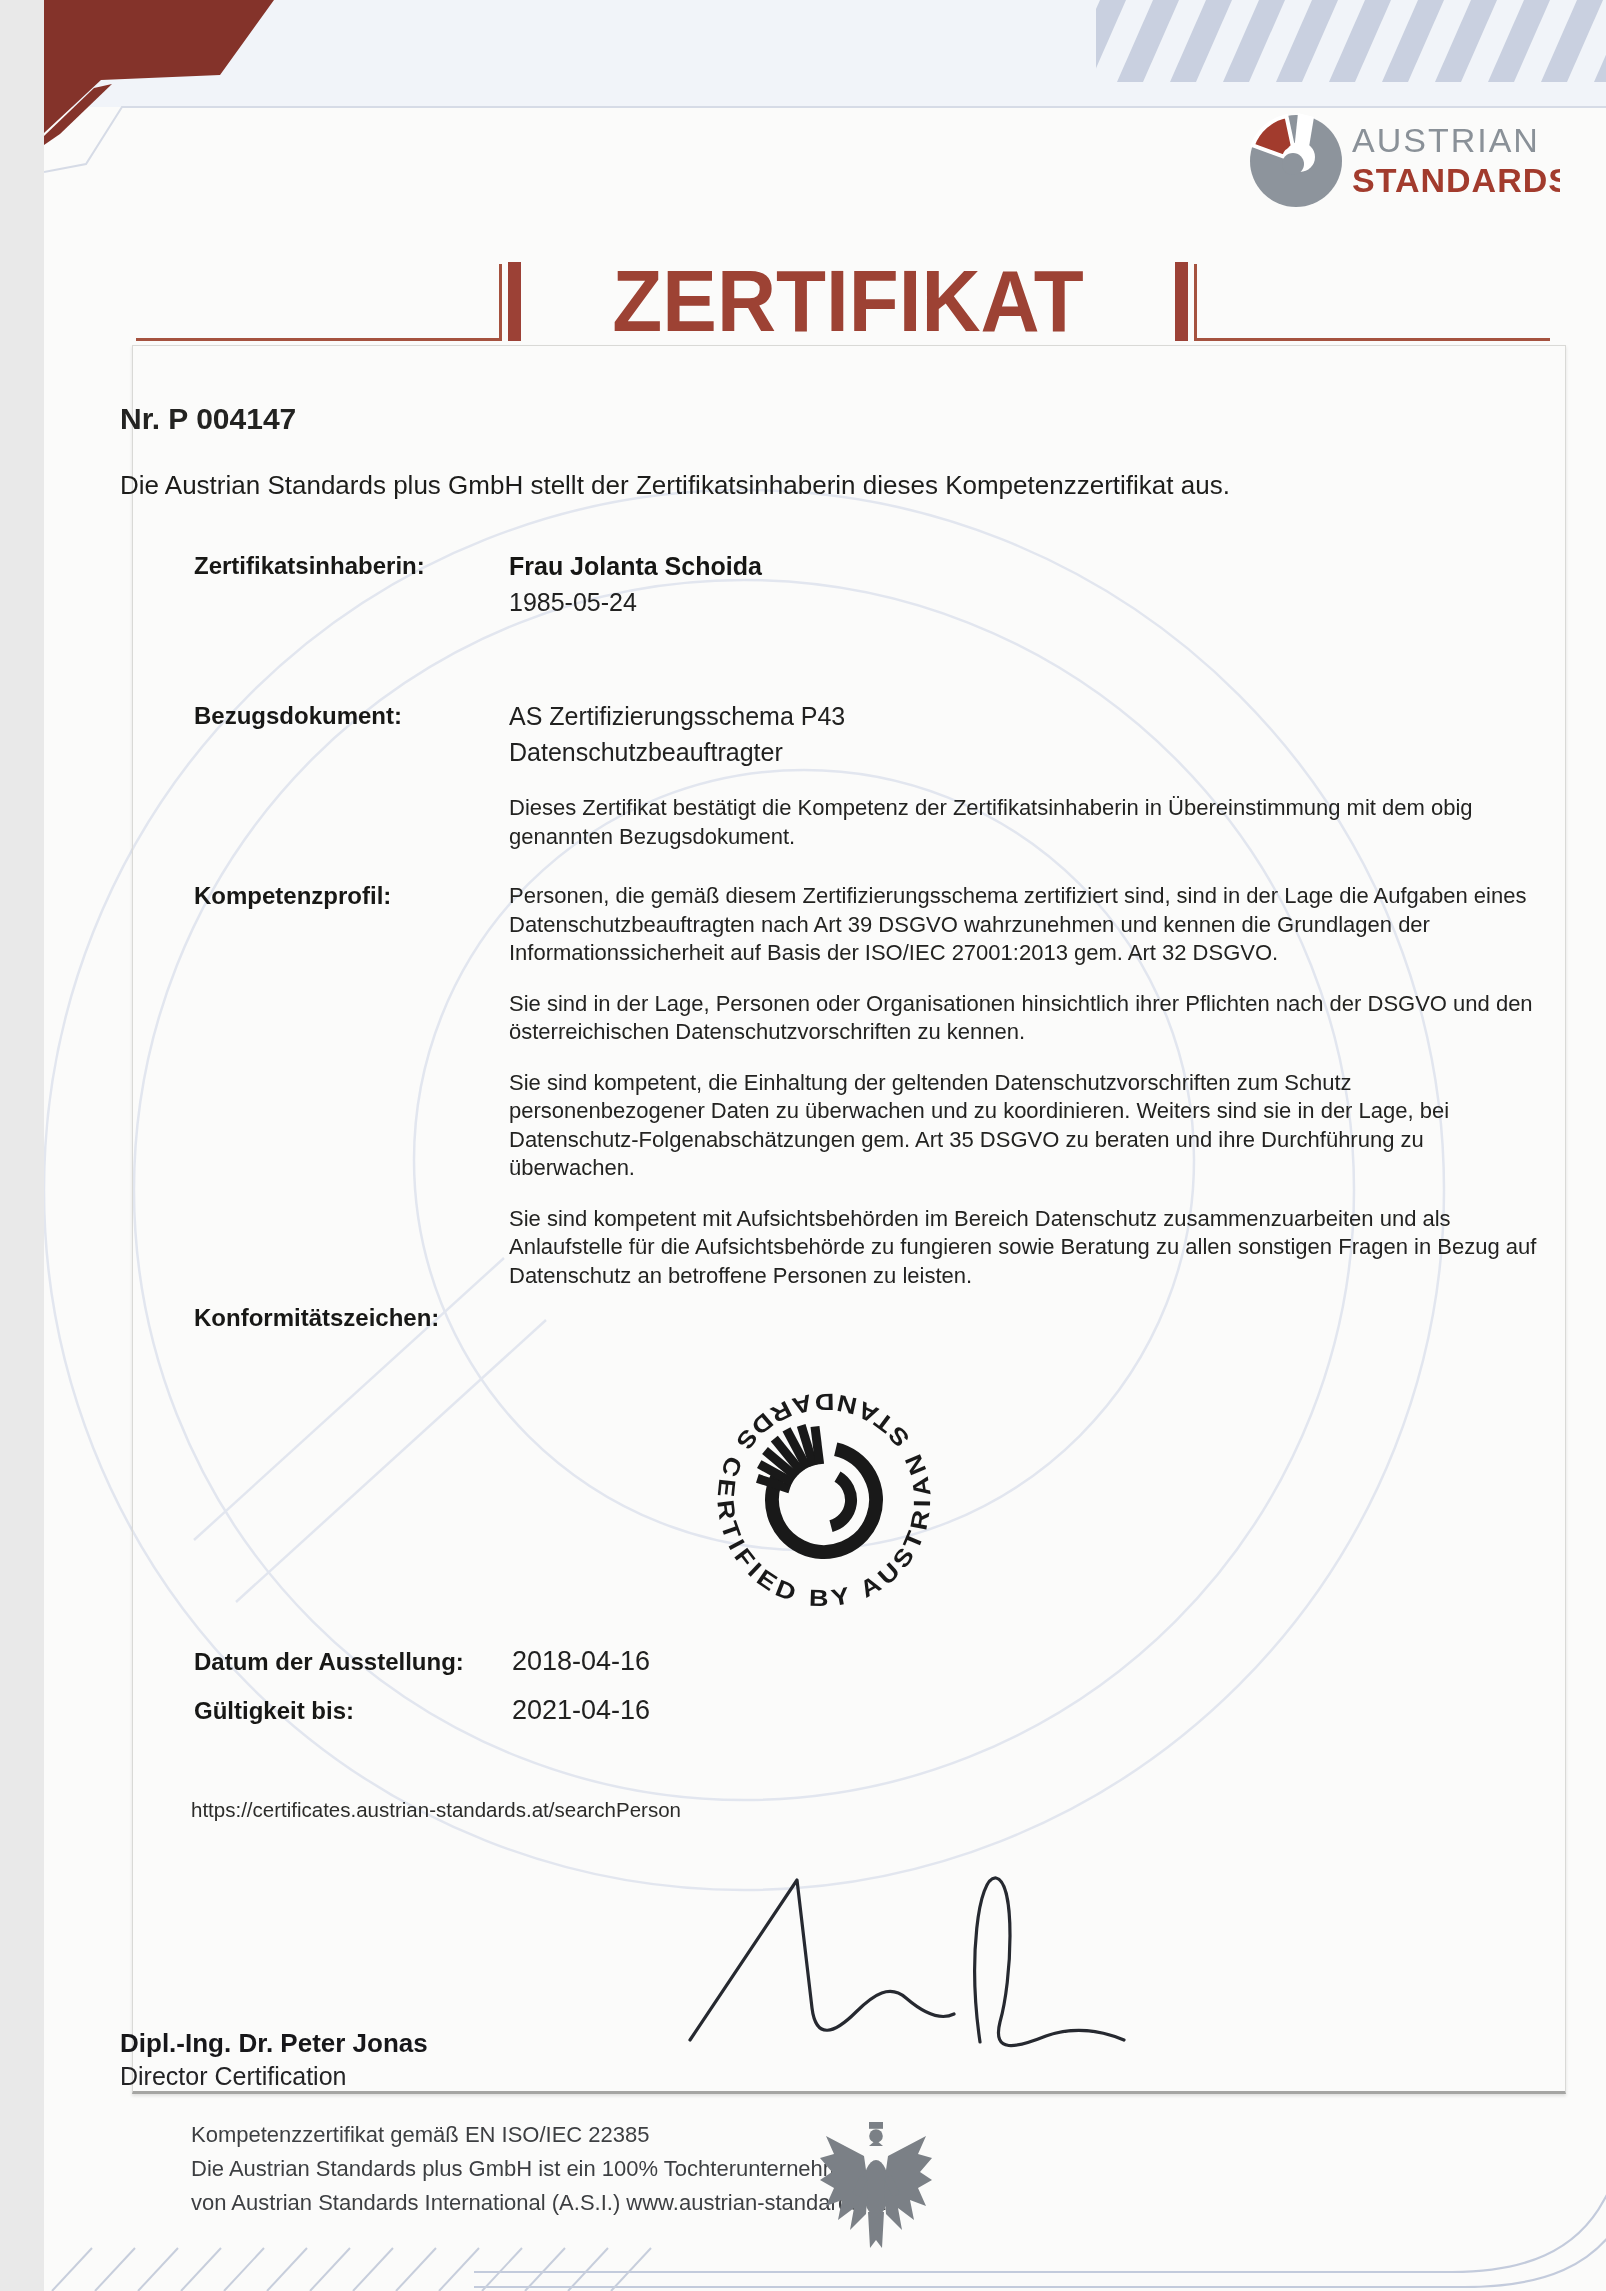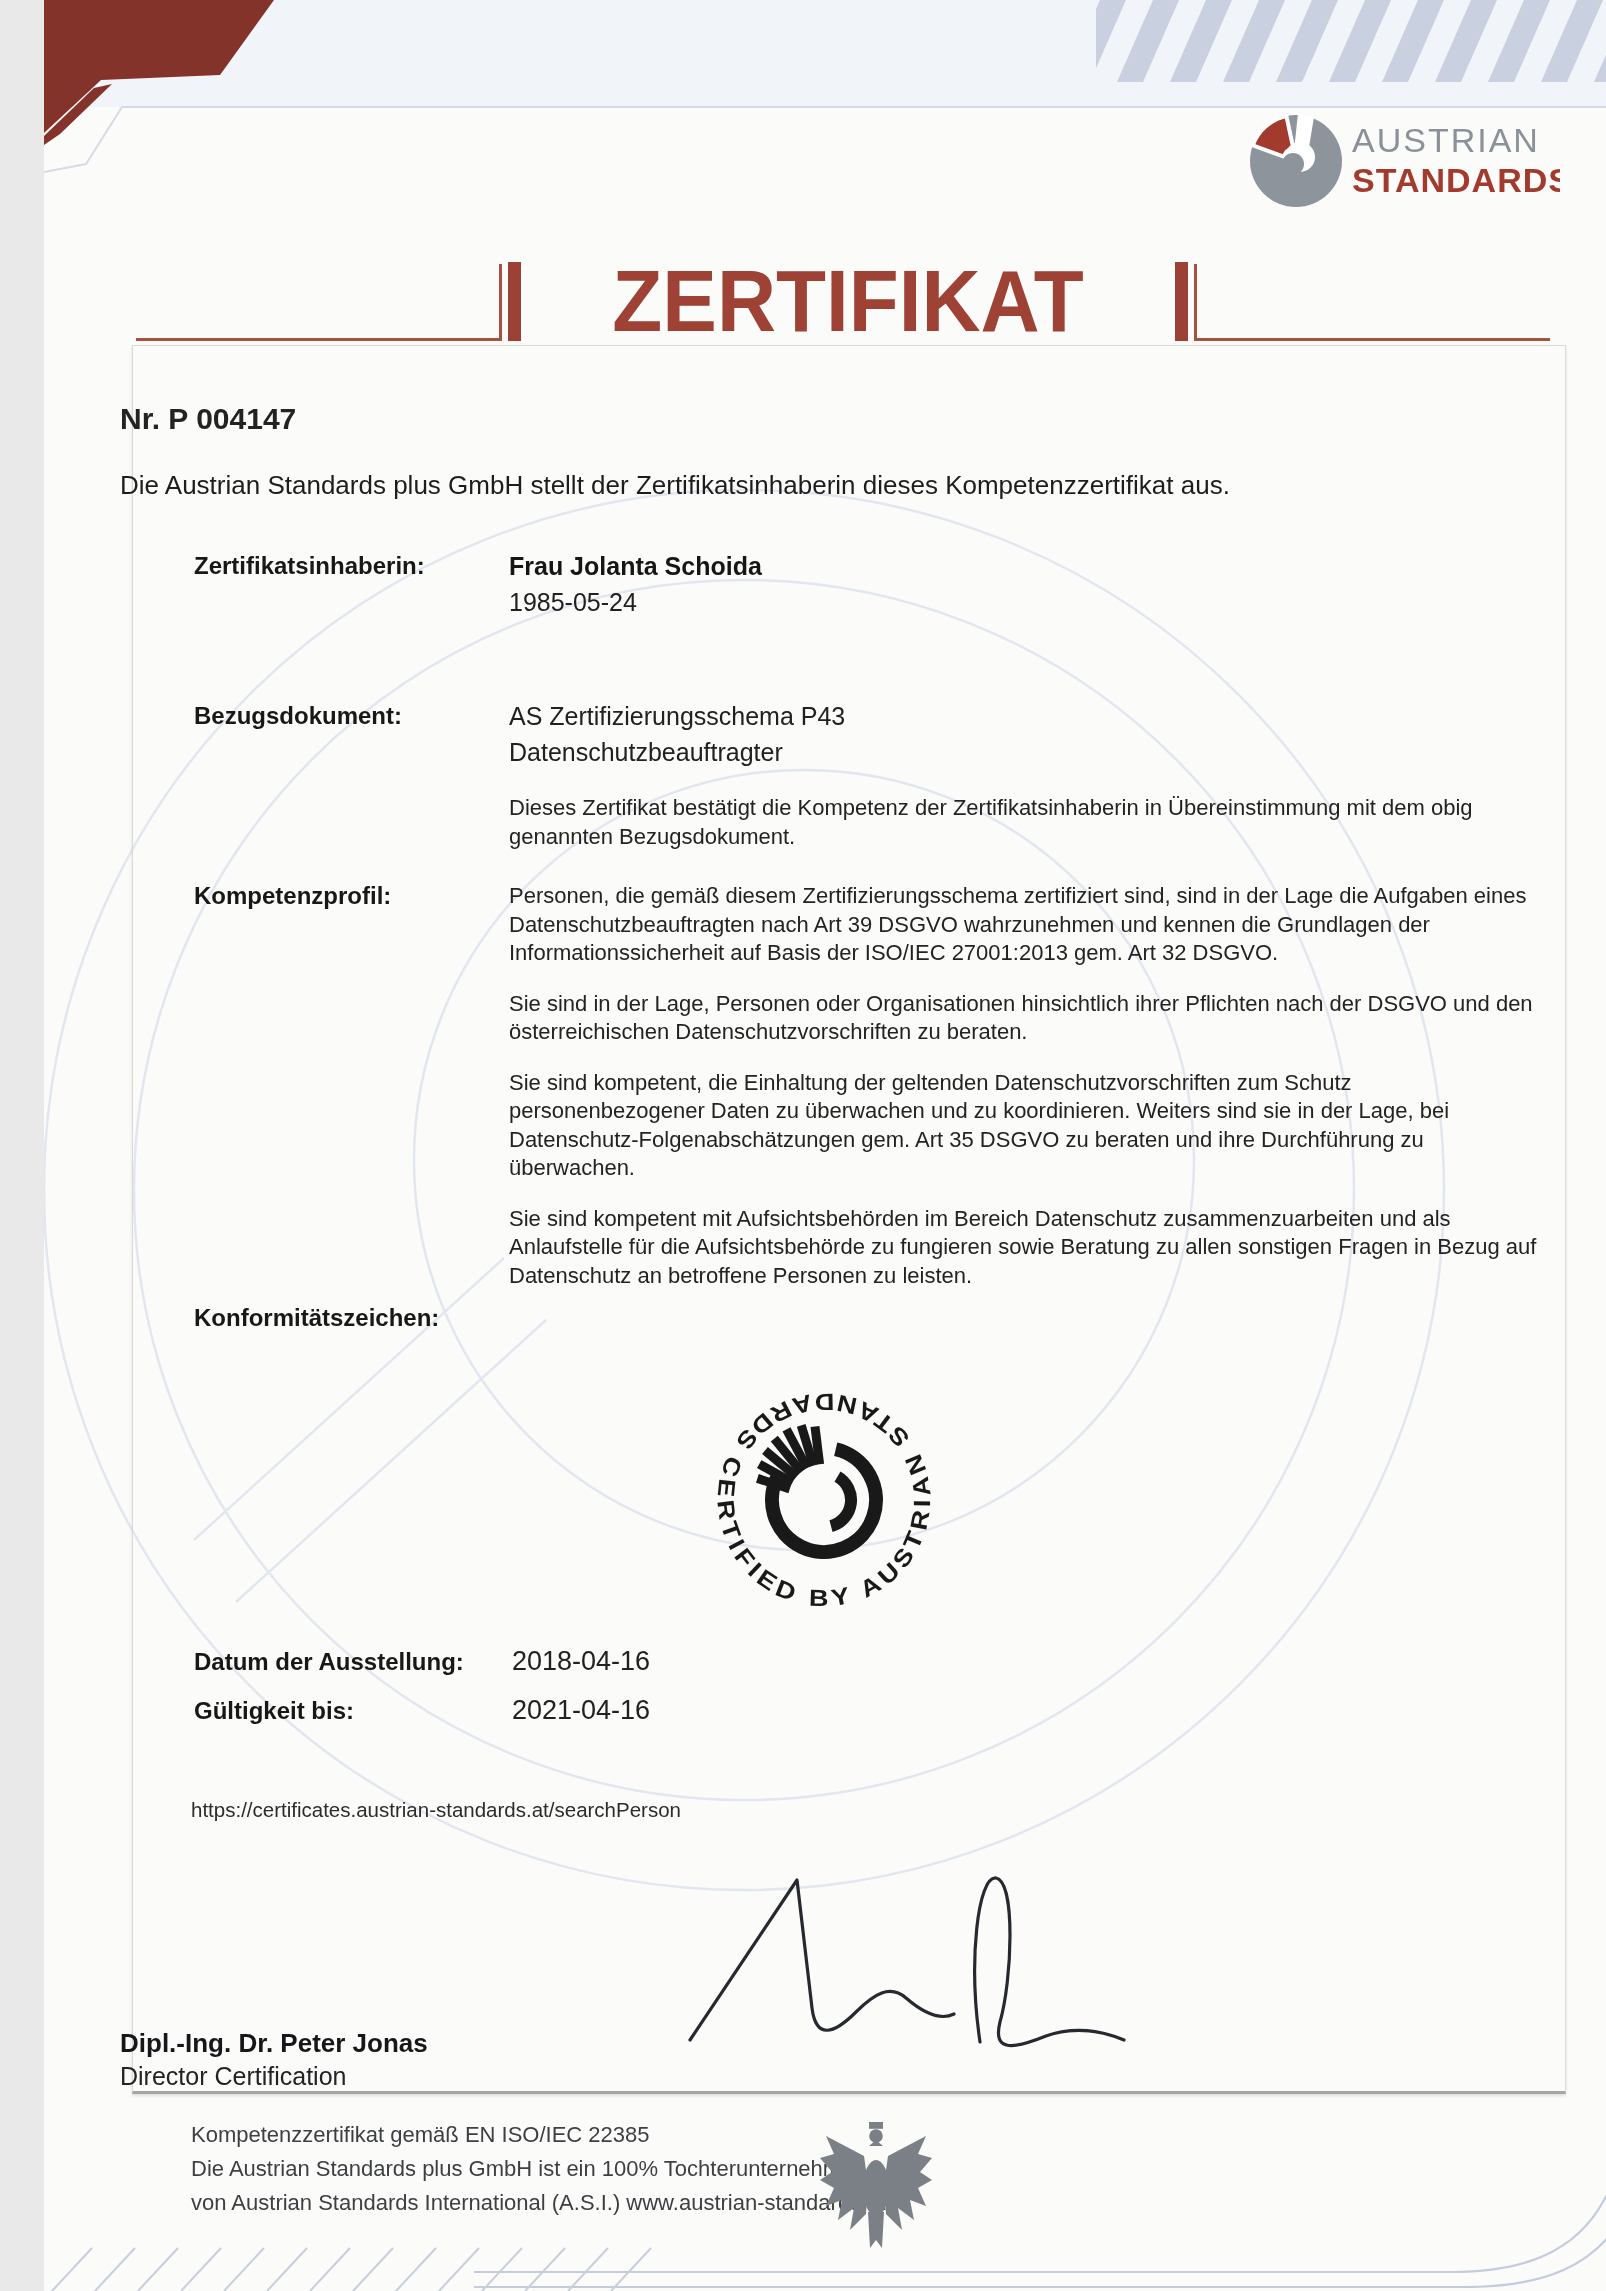--- a/index.html
+++ b/index.html
@@ -129,21 +129,21 @@
     <div class="abs val" style="left:465px;top:588px;">1985-05-24</div>
 
     <div class="abs lbl" style="left:150px;top:702px;">Bezugsdokument:</div>
     <div class="abs val" style="left:465px;top:702px;">AS Zertifizierungsschema P43</div>
     <div class="abs val" style="left:465px;top:738px;">Datenschutzbeauftragter</div>
     <div class="abs para" style="left:465px;top:794px;">Dieses Zertifikat bestätigt die Kompetenz der Zertifikatsinhaberin in Übereinstimmung mit dem obig genannten Bezugsdokument.</div>
 
     <div class="abs lbl" style="left:150px;top:882px;">Kompetenzprofil:</div>
     <div class="abs" style="left:465px;top:882px;">
       <div class="para">Personen, die gemäß diesem Zertifizierungsschema zertifiziert sind, sind in der Lage die Aufgaben eines Datenschutzbeauftragten nach Art 39 DSGVO wahrzunehmen und kennen die Grundlagen der Informationssicherheit auf Basis der ISO/IEC 27001:2013 gem. Art 32 DSGVO.</div>
-      <div class="para">Sie sind in der Lage, Personen oder Organisationen hinsichtlich ihrer Pflichten nach der DSGVO und den österreichischen Datenschutzvorschriften zu beraten.</div>
+      <div class="para">Sie sind in der Lage, Personen oder Organisationen hinsichtlich ihrer Pflichten nach der DSGVO und den österreichischen Datenschutzvorschriften zu kennen.</div>
       <div class="para">Sie sind kompetent, die Einhaltung der geltenden Datenschutzvorschriften zum Schutz personenbezogener Daten zu überwachen und zu koordinieren. Weiters sind sie in der Lage, bei Datenschutz-Folgenabschätzungen gem. Art 35 DSGVO zu beraten und ihre Durchführung zu überwachen.</div>
       <div class="para">Sie sind kompetent mit Aufsichtsbehörden im Bereich Datenschutz zusammenzuarbeiten und als Anlaufstelle für die Aufsichtsbehörde zu fungieren sowie Beratung zu allen sonstigen Fragen in Bezug auf Datenschutz an betroffene Personen zu leisten.</div>
     </div>
 
     <div class="abs lbl" style="left:150px;top:1304px;">Konformitätszeichen:</div>
 
     <svg class="abs" style="left:628px;top:1348px;" width="304" height="304" viewBox="-152 -152 304 304">
       <defs>
         <path id="sealTextPath" d="M -96.1 -44.8 A 106 106 0 1 0 96.1 44.8 A 106 106 0 1 0 -96.1 -44.8"></path>
       </defs>

